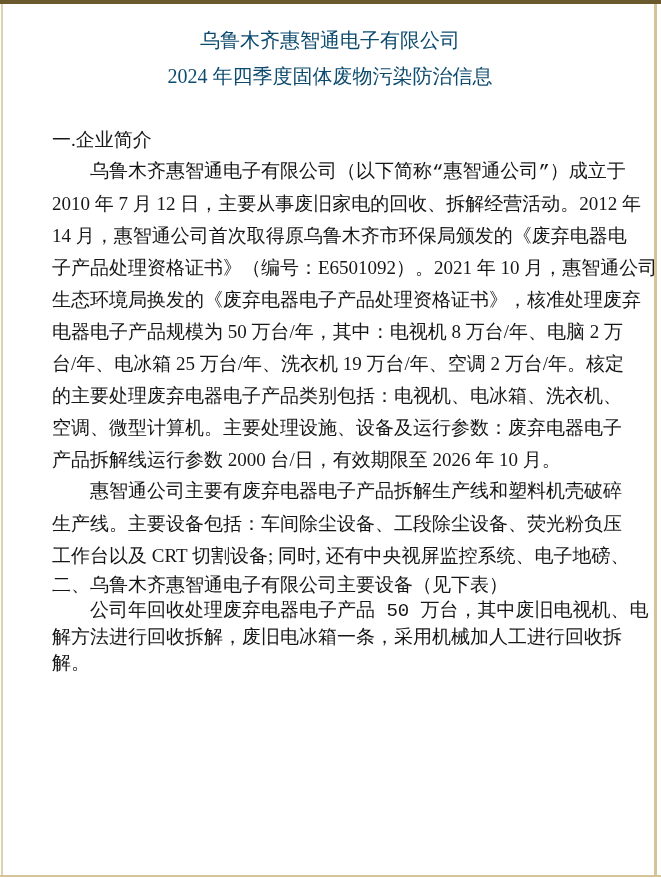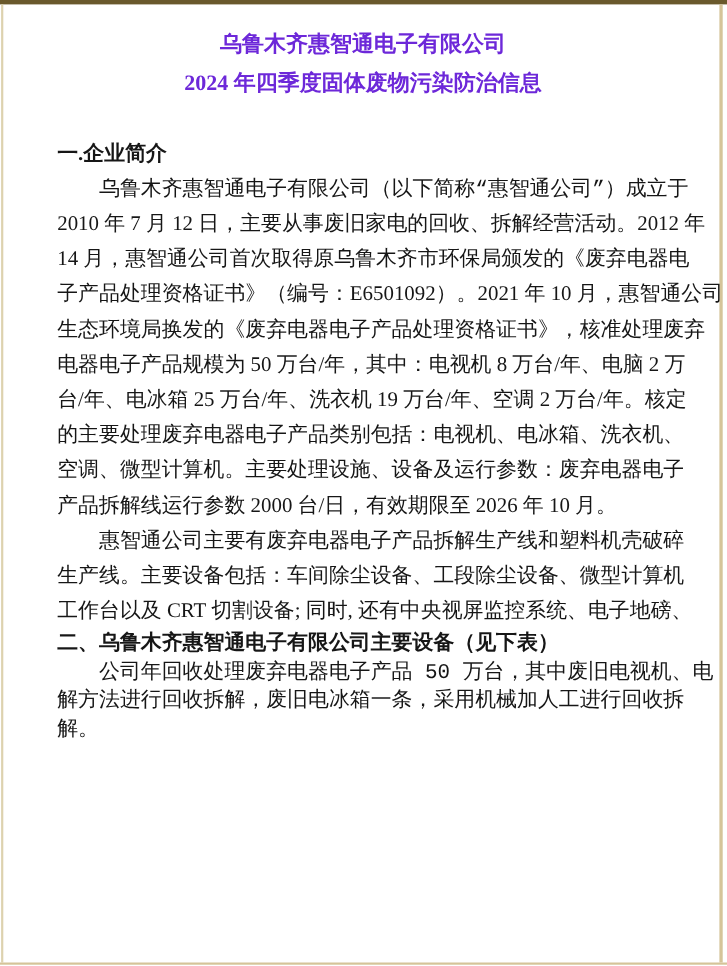--- a/index.html
+++ b/index.html
@@ -12,29 +12,29 @@
     position: relative; width: 661px; height: 878px;
     background: #ffffff; overflow: hidden;
   }
   .border-top    { position: absolute; left: 0; top: 0; width: 661px; height: 4px; background: #6a592c; }
   .border-left   { position: absolute; left: 1px; top: 4px; bottom: 3px; width: 2px; background: #ddd2ae; }
   .border-right  { position: absolute; right: 4px; top: 4px; bottom: 3px; width: 3px; background: #d5c499; }
   .border-bottom { position: absolute; left: 0; bottom: 1px; width: 661px; height: 2px; background: #d5c499; }
 
   .content { position: absolute; left: 52px; top: 22px; width: 556px; color: #161616; }
   .title, .subtitle {
-    font-size: 20px; font-weight: bold; text-align: center; line-height: 36px;
-    color: #6d28d9; white-space: nowrap;
+    font-size: 20px; font-weight: normal; text-align: center; line-height: 36px;
+    color: #0c4a6e; white-space: nowrap;
   }
   .doc-body { margin-top: 30px; }
   .sec { }
   .line { font-size: 19px; white-space: nowrap; color: #161616; }
   .lh32 .line { line-height: 32px; }
   .lh26 .line { line-height: 26px; }
-  .bold .line { font-weight: bold; }
+  .bold .line { font-weight: normal; }
   .indent { text-indent: 38px; font-family: Liberation Mono, monospace; }
   .just { text-align: justify; text-align-last: justify; }
 </style>
 </head>
 <body>
 
 <div class="page">
   <div class="border-top"></div>
   <div class="border-left"></div>
   <div class="border-right"></div>
@@ -54,21 +54,21 @@
           <div class="line just">子产品处理资格证书》（编号：E6501092）。2021 年 10 月，惠智通公司</div>
           <div class="line just">生态环境局换发的《废弃电器电子产品处理资格证书》，核准处理废弃</div>
           <div class="line just">电器电子产品规模为 50 万台/年，其中：电视机 8 万台/年、电脑 2 万</div>
           <div class="line just">台/年、电冰箱 25 万台/年、洗衣机 19 万台/年、空调 2 万台/年。核定</div>
           <div class="line just">的主要处理废弃电器电子产品类别包括：电视机、电冰箱、洗衣机、</div>
           <div class="line just">空调、微型计算机。主要处理设施、设备及运行参数：废弃电器电子</div>
           <div class="line">产品拆解线运行参数 2000 台/日，有效期限至 2026 年 10 月。</div>
         </div>
         <div class="sec lh32">
           <div class="line indent just">惠智通公司主要有废弃电器电子产品拆解生产线和塑料机壳破碎</div>
-          <div class="line just">生产线。主要设备包括：车间除尘设备、工段除尘设备、微型计算机</div>
+          <div class="line just">生产线。主要设备包括：车间除尘设备、工段除尘设备、荧光粉负压</div>
           <div class="line just">工作台以及 CRT 切割设备; 同时, 还有中央视屏监控系统、电子地磅、</div>
         </div>
         <div class="sec lh26 bold">
           <div class="line">二、乌鲁木齐惠智通电子有限公司主要设备（见下表）</div>
         </div>
         <div class="sec lh26">
           <div class="line indent just">公司年回收处理废弃电器电子产品 50 万台，其中废旧电视机、电</div>
           <div class="line just">解方法进行回收拆解，废旧电冰箱一条，采用机械加人工进行回收拆</div>
           <div class="line">解。</div>
         </div>

